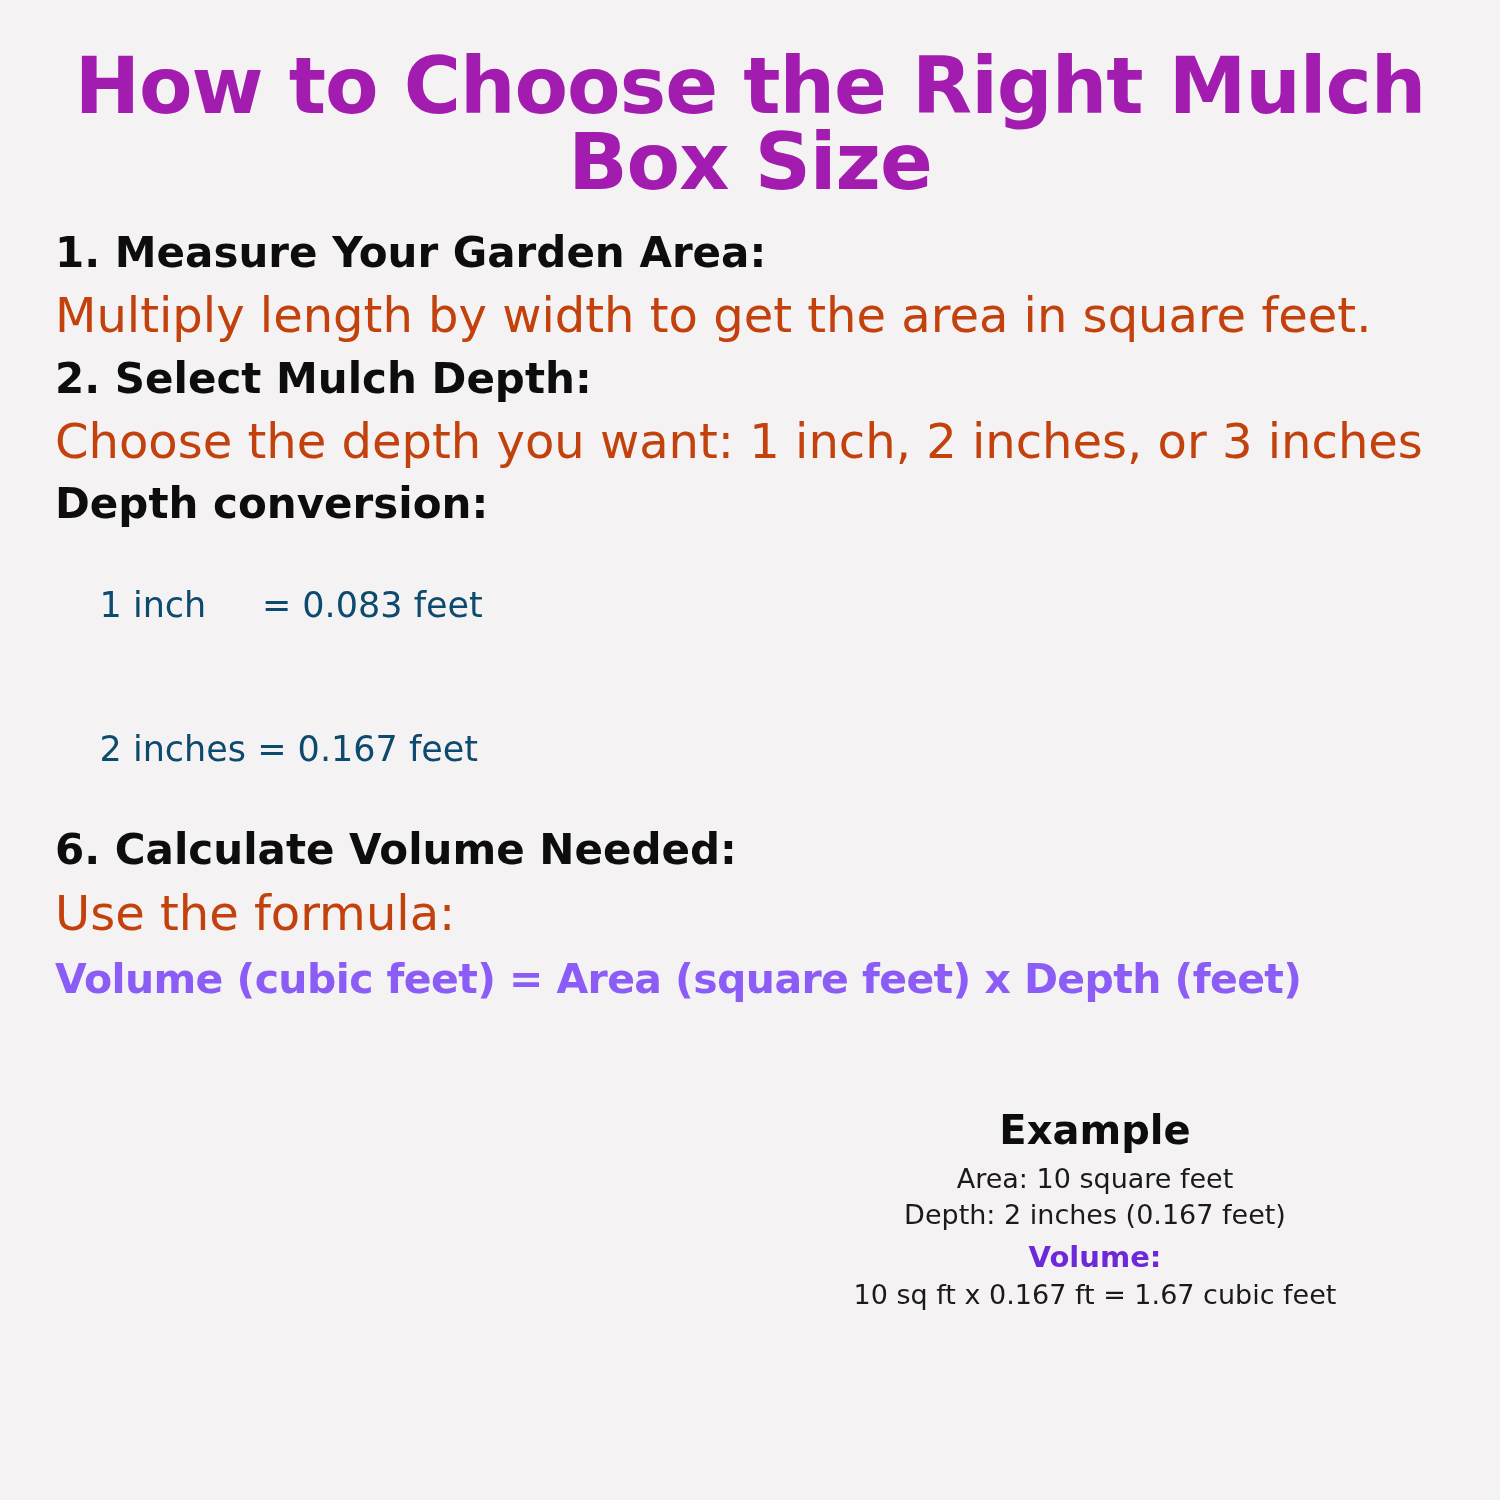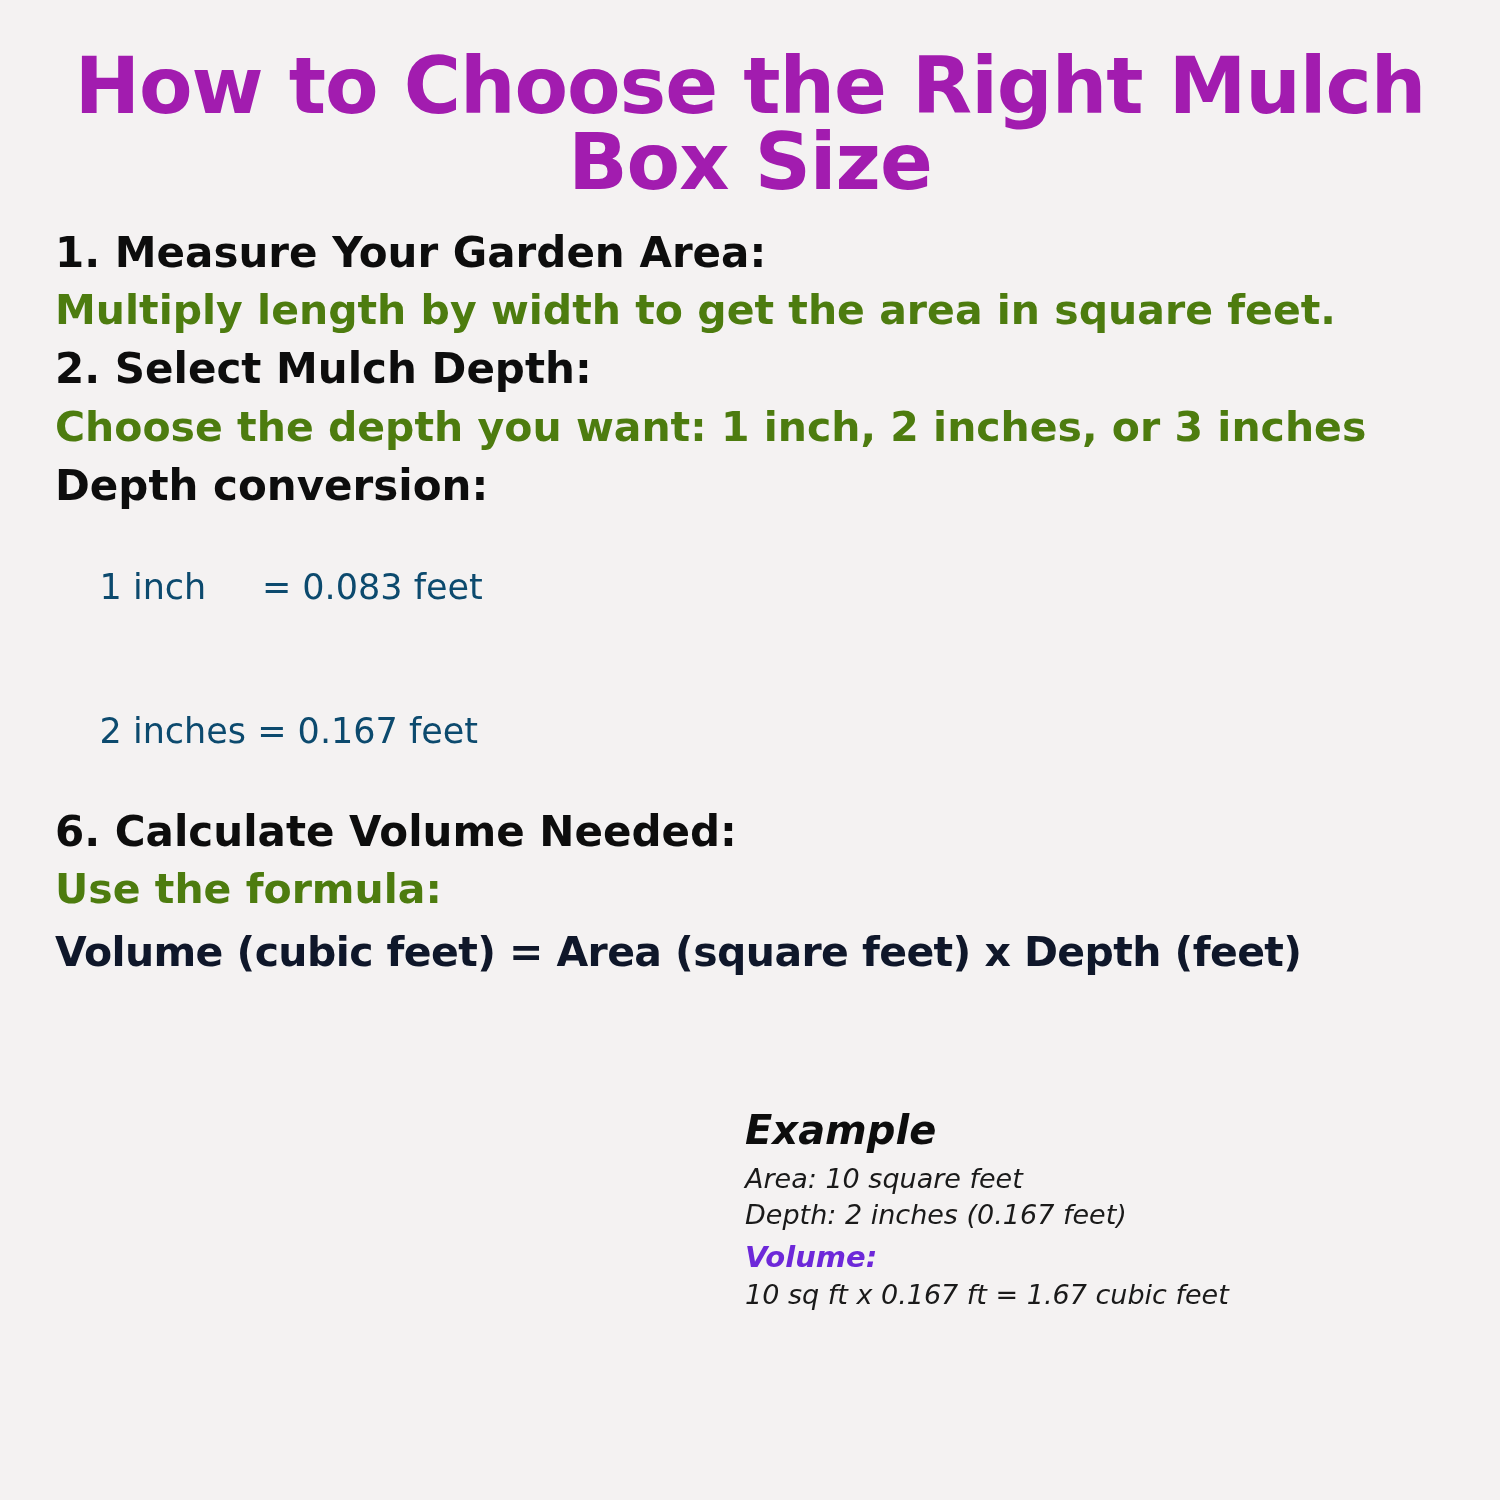--- a/index.html
+++ b/index.html
@@ -32,54 +32,54 @@
     color: #a21caf;
   }
   .step-head {
     font-size: 42px;
     font-weight: bold;
     line-height: 1.22;
     margin: 6px 0 2px 0;
     color: #0d0d0d;
   }
   .body-line {
-    font-size: 41px;
-    font-weight: bold;
+    font-size: 48px;
+    font-weight: normal;
     line-height: 1.30;
     margin: 6px 0 4px 0;
-    color: #4d7c0f;
+    color: #c2410c;
   }
   .conv-row {
     font-size: 35px;
     line-height: 1.30;
     margin: 8px 0 6px 0;
     color: #0c4a6e;
     white-space: pre;
   }
   .formula {
     font-size: 41px;
     font-weight: bold;
     line-height: 1.25;
     margin: 10px 0 0 0;
-    color: #0f172a;
+    color: #8b5cf6;
     letter-spacing: -0.6px;
   }
   .lower {
     position: absolute;
     left: 0;
     top: 1095px;
     width: 1500px;
     height: 405px;
   }
   .example-box {
     position: absolute;
     right: 55px;
     top: 10px;
     width: 700px;
-    font-style: italic;
+    text-align: center;
   }
   .example-title {
     font-size: 40px;
     font-weight: bold;
     line-height: 1.25;
     margin-bottom: 6px;
     color: #0d0d0d;
   }
   .example-line {
     font-size: 27px;

